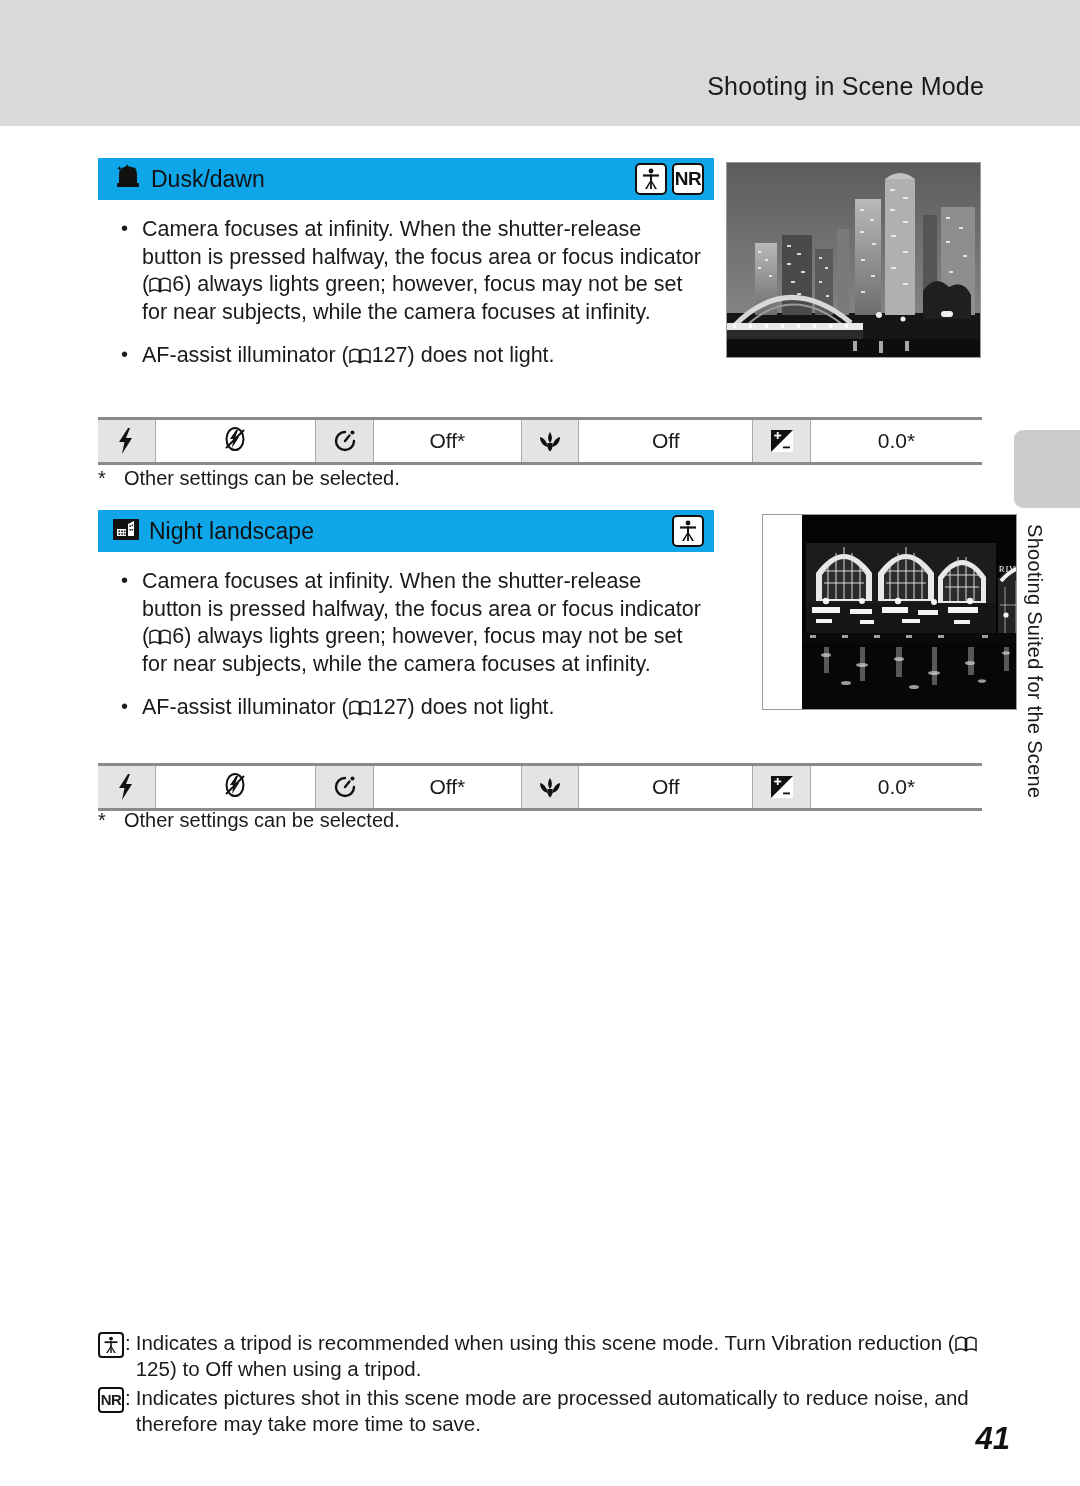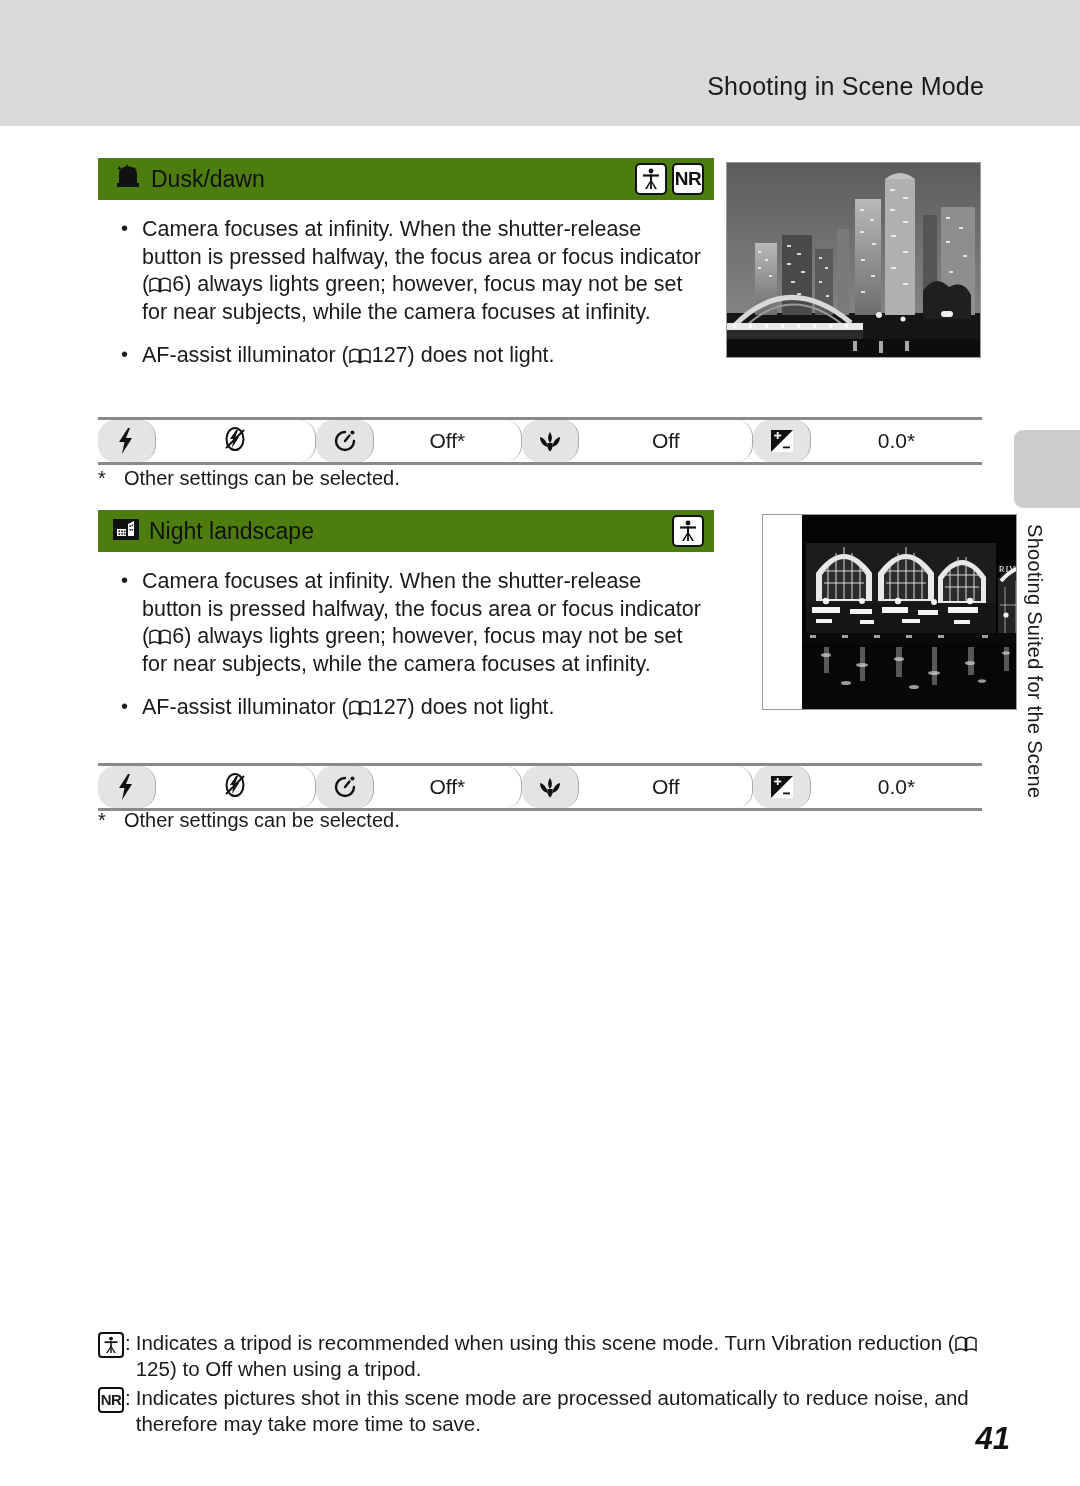--- a/index.html
+++ b/index.html
@@ -63,21 +63,21 @@
   .section {
     position: absolute;
     left: 98px;
   }
   .sec-dusk  { top: 158px; }
   .sec-night { top: 510px; }
 
   .sec-headbar {
     width: 616px;
     height: 42px;
-    background: #4d7c0f;
+    background: #0ea5e9;
     display: flex;
     align-items: center;
     box-sizing: border-box;
     padding: 0 10px 0 14px;
   }
   .sec-headbar .title {
     font-size: 23px;
     color: #111;
     margin-left: 9px;
     white-space: nowrap;
@@ -157,21 +157,20 @@
 
   .cell {
     height: 42px;
     display: flex;
     align-items: center;
     justify-content: center;
     box-sizing: border-box;
     border-right: 1px solid #aaaaaa;
     font-size: 21px;
     color: #1a1a1a;
-    border-radius: 17px;
   }
   .cell:last-child { border-right: none; }
   .cell.icon  { background: #e4e4e4; width: 66px; }
   .cell.value { background: #ffffff; }
   .cell.v-flash  { width: 185px; }
   .cell.v-timer  { width: 170px; }
   .cell.v-macro  { width: 200px; }
   .cell.v-exp    { width: 197px; }
 
   .footnote-star {

